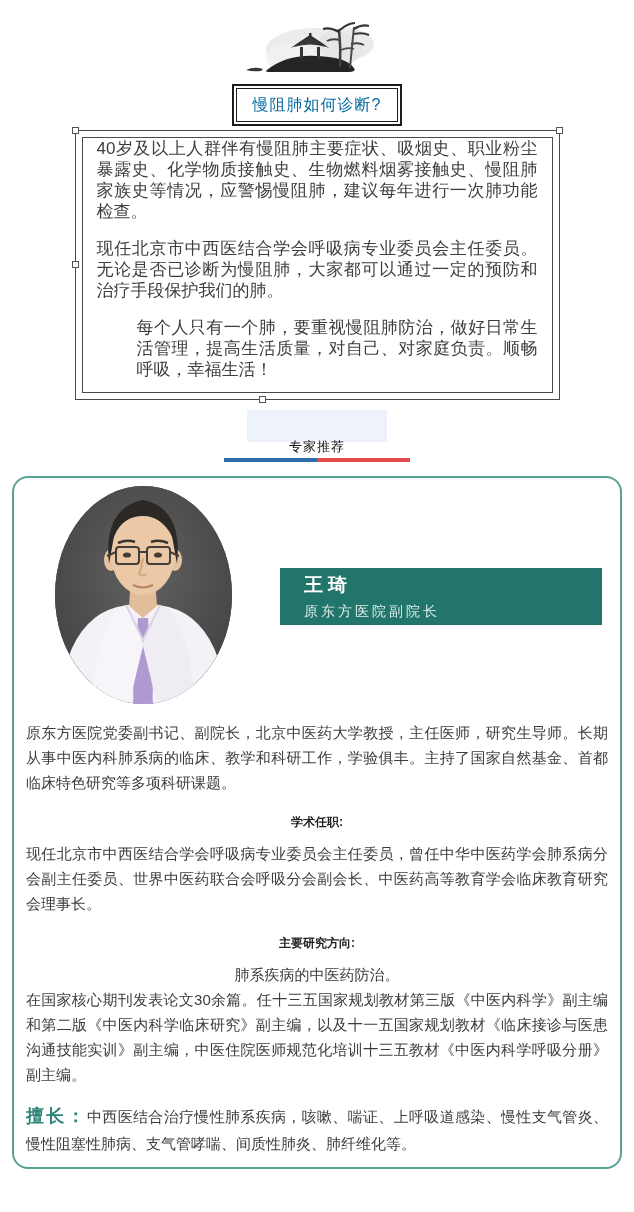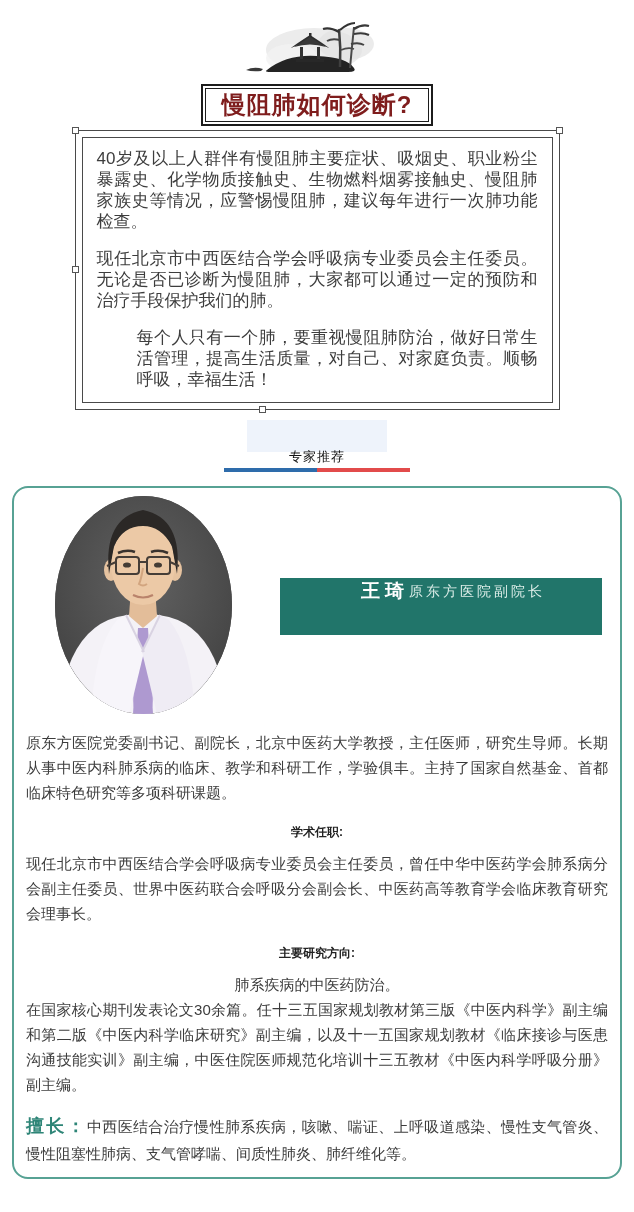--- a/index.html
+++ b/index.html
@@ -16,24 +16,24 @@
   body{
     width:634px;height:1212px;overflow:hidden;margin:0 auto;
     font-family:"Liberation Sans","DejaVu Sans",sans-serif;
     color:var(--text-dark);
   }
   
   .logo-wrap{width:150px;margin:20px auto 0;height:58px;}
   
   .title-box{width:fit-content;margin:6px auto 0;border:2px solid #1c1c1c;}
   .title-inner{border:1px solid #1c1c1c;margin:2px;padding:4px 16px;}
-  .title-inner span{font-size:24px;font-weight:bold;color:#7f1d1d;line-height:24px;letter-spacing:1px;}
+  .title-inner span{font-size:16px;font-weight:normal;color:#0369a1;line-height:24px;letter-spacing:1px;}
   
   .info-box{position:relative;width:485px;margin:4px auto 0;border:1px solid #4a4a4a;}
-  .info-inner{border:1px solid #4a4a4a;margin:6px;padding:10px 14px 12px;}
+  .info-inner{border:1px solid #4a4a4a;margin:6px;padding:0 14px 12px;}
   .info-inner p{font-size:17px;line-height:21px;text-align:justify;color:#3d3d3d;margin:0 0 16px;}
   .info-inner p:last-child{margin-bottom:0;margin-left:40px;}
   .handle{position:absolute;width:7px;height:7px;background:#fff;border:1px solid #555;}
   .h-tl{left:-4px;top:-4px;}
   .h-tr{right:-4px;top:-4px;}
   .h-ml{left:-4px;top:50%;margin-top:-4px;}
   .h-b{left:38%;bottom:-4px;}
   
   .badge{width:140px;height:32px;margin:10px auto 0;background:var(--badge-bg);
          display:flex;align-items:center;justify-content:center;}
@@ -41,21 +41,21 @@
   .divider{width:186px;height:4px;margin:16px auto 0;display:flex;}
   .divider .blue{flex:1;background:var(--divider-blue);}
   .divider .red{flex:1;background:var(--divider-red);}
   
   .card{margin:14px 12px 0;border:2px solid var(--card-border);border-radius:16px;
         padding:0 12px 10px;background:#fff;}
   .card-top{position:relative;height:242px;}
   .photo{position:absolute;left:29px;top:8px;width:177px;height:218px;border-radius:50%;
          overflow:hidden;background:#4a4a4a;}
   .banner{position:absolute;left:254px;right:6px;top:90px;height:57px;
-          background:var(--banner-green);display:flex;flex-direction:row;
+          background:var(--banner-green);display:flex;flex-direction:column;
           justify-content:center;padding-left:24px;}
   .banner .name{color:#fff;font-size:19px;font-weight:bold;letter-spacing:5px;}
   .banner .role{color:#ddeee9;font-size:14px;letter-spacing:3px;margin-top:5px;}
   .card p.body{font-size:15px;line-height:25px;text-align:justify;color:#3c3c3c;}
   .card h3.section{font-size:12px;line-height:22px;font-weight:bold;text-align:center;
                    color:#222;margin:16px 0 8px;}
   .card p.centered{text-align:center;}
   .specialty{margin-top:16px;font-size:15px;line-height:27px;text-align:justify;color:#3c3c3c;}
   .sp-label{color:var(--specialty-green);font-weight:bold;font-size:18px;letter-spacing:2px;}
 </style>

